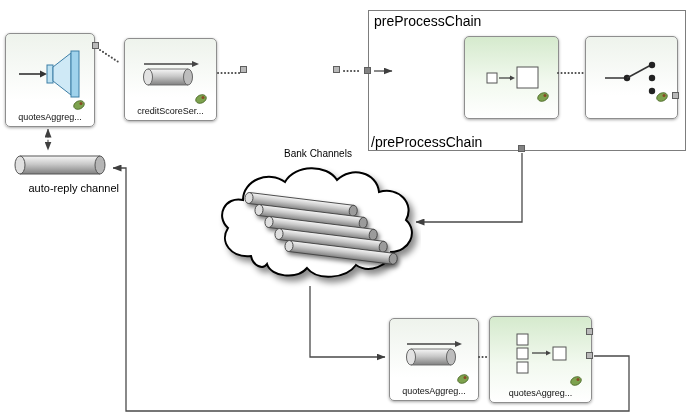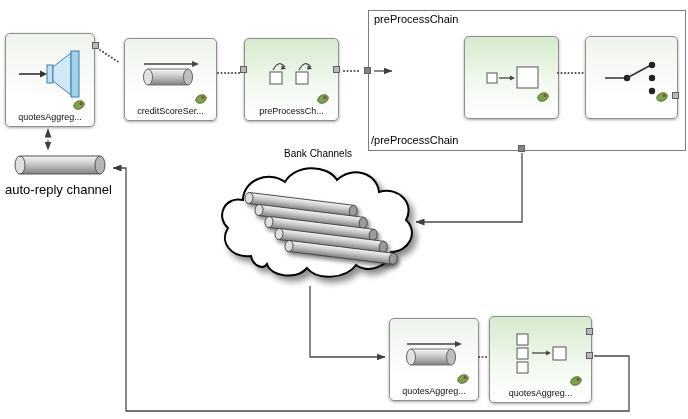--- a/index.html
+++ b/index.html
@@ -17,31 +17,31 @@
           padding:0 2px 4px;white-space:nowrap;overflow:hidden;}
   .leaf{position:absolute;right:9px;bottom:17px;width:12px;height:12px;z-index:4;}
 
   
   .port{position:absolute;width:7px;height:7px;background:#b9b9b9;
         border:1px solid #5f5f5f;box-sizing:border-box;z-index:6;}
   .port.dark{background:#838383;}
 
   
   .groupbox{position:absolute;border:1px solid #7d7d7d;background:transparent;z-index:1;}
-  .group-label{position:absolute;font-size:11px;color:#000;z-index:2;}
+  .group-label{position:absolute;font-size:14px;color:#000;z-index:2;}
 
   
   .cloudwrap{position:absolute;z-index:2;}
   .cloudpath{filter:drop-shadow(4px 5px 3px rgba(0,0,0,0.45));}
   .cloudcyls{filter:drop-shadow(2px 3px 2px rgba(0,0,0,0.5));}
   .cloud-label{position:absolute;font-size:10px;color:#000;text-align:center;z-index:4;}
 
   
   .cylwrap{position:absolute;z-index:3;}
-  .channel-label{position:absolute;font-size:13px;color:#000;text-align:left;z-index:3;}
+  .channel-label{position:absolute;font-size:11px;color:#000;text-align:right;z-index:3;}
 
   
   #wires{position:absolute;left:0;top:0;z-index:5;pointer-events:none;}
   .solid{fill:none;stroke:#4a4a4a;stroke-width:1.3;}
   .dot{fill:none;stroke:#4a4a4a;stroke-width:2;stroke-dasharray:0.1 3.4;stroke-linecap:round;}
   .dash{fill:none;stroke:#5a5a5a;stroke-width:1.2;stroke-dasharray:3 2.4;}
 </style>
 </head>
 <body>
 
@@ -111,39 +111,20 @@
     </div>
     <span class="leaf">
       <svg width="12" height="12" viewBox="0 0 12 12">
         <ellipse cx="6" cy="6" rx="5.5" ry="4" transform="rotate(-25 6 6)" fill="#7da24e" stroke="#4c6a2a" stroke-width="0.8"></ellipse>
         <circle cx="8" cy="4.5" r="1.5" fill="#8a4a26"></circle>
       </svg>
     </span>
     <div class="nlabel">creditScoreSer...</div>
   </div>
 
-  <div class="node green" style="left:244px;top:38px;width:93px;height:81px">
-    <div class="iconwrap">
-      <svg width="56" height="34" viewBox="0 0 56 34">
-        <rect x="6" y="16" width="12" height="12" fill="#fff" stroke="#555"></rect>
-        <rect x="32" y="16" width="12" height="12" fill="#fff" stroke="#555"></rect>
-        <path d="M9 14 Q15 3 21 11" fill="none" stroke="#444" stroke-width="1.2"></path>
-        <polygon points="18,9 22,13 17,13.5" fill="#444"></polygon>
-        <path d="M35 14 Q41 3 47 11" fill="none" stroke="#444" stroke-width="1.2"></path>
-        <polygon points="44,9 48,13 43,13.5" fill="#444"></polygon>
-      </svg>
-    </div>
-    <span class="leaf">
-      <svg width="12" height="12" viewBox="0 0 12 12">
-        <ellipse cx="6" cy="6" rx="5.5" ry="4" transform="rotate(-25 6 6)" fill="#7da24e" stroke="#4c6a2a" stroke-width="0.8"></ellipse>
-        <circle cx="8" cy="4.5" r="1.5" fill="#8a4a26"></circle>
-      </svg>
-    </span>
-    <div class="nlabel">preProcessCh...</div>
-  </div>
 
   <div class="node green" style="left:464px;top:36px;width:93px;height:81px">
     <div class="iconwrap">
       <svg width="58" height="38" viewBox="0 0 58 38">
         <rect x="4" y="14" width="10" height="10" fill="#fff" stroke="#555"></rect>
         <line x1="16" y1="19" x2="27" y2="19" stroke="#444" stroke-width="1.3"></line>
         <polygon points="27,16.5 32,19 27,21.5" fill="#444"></polygon>
         <rect x="34" y="8" width="21" height="21" fill="#fff" stroke="#555"></rect>
       </svg>
     </div>

